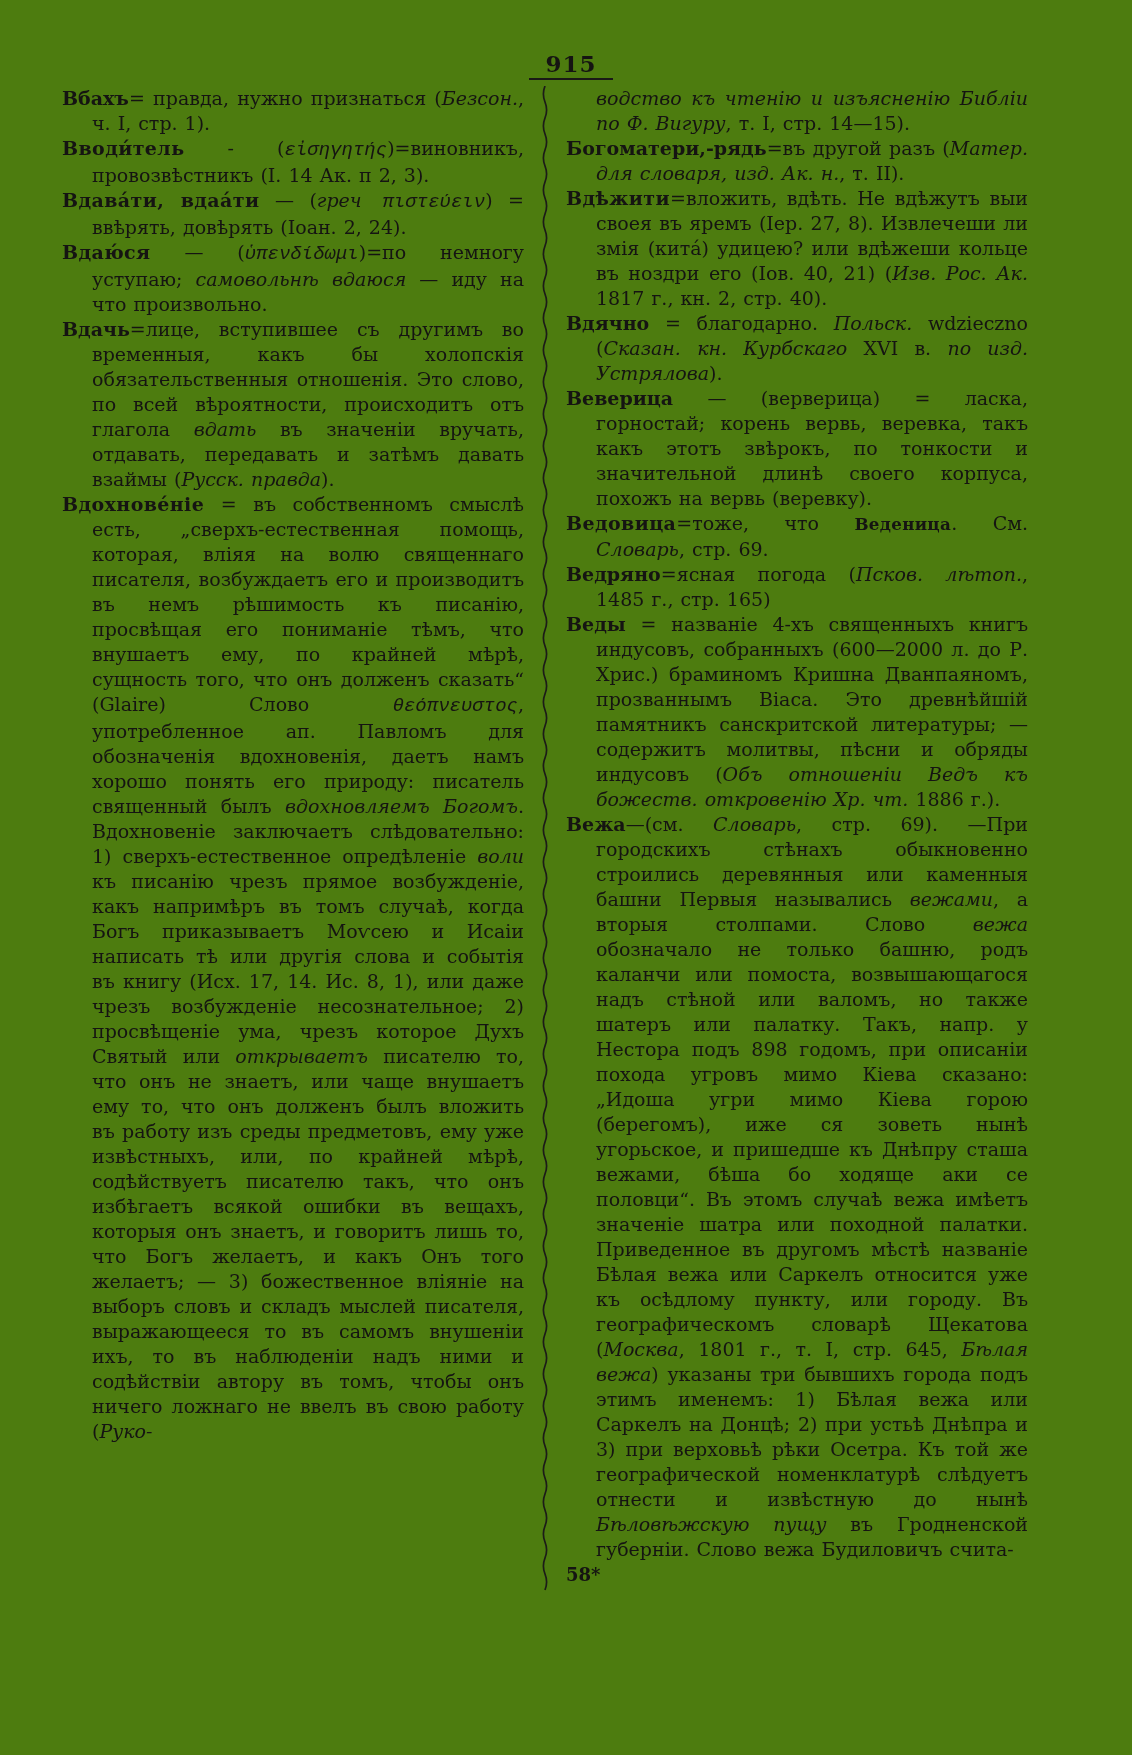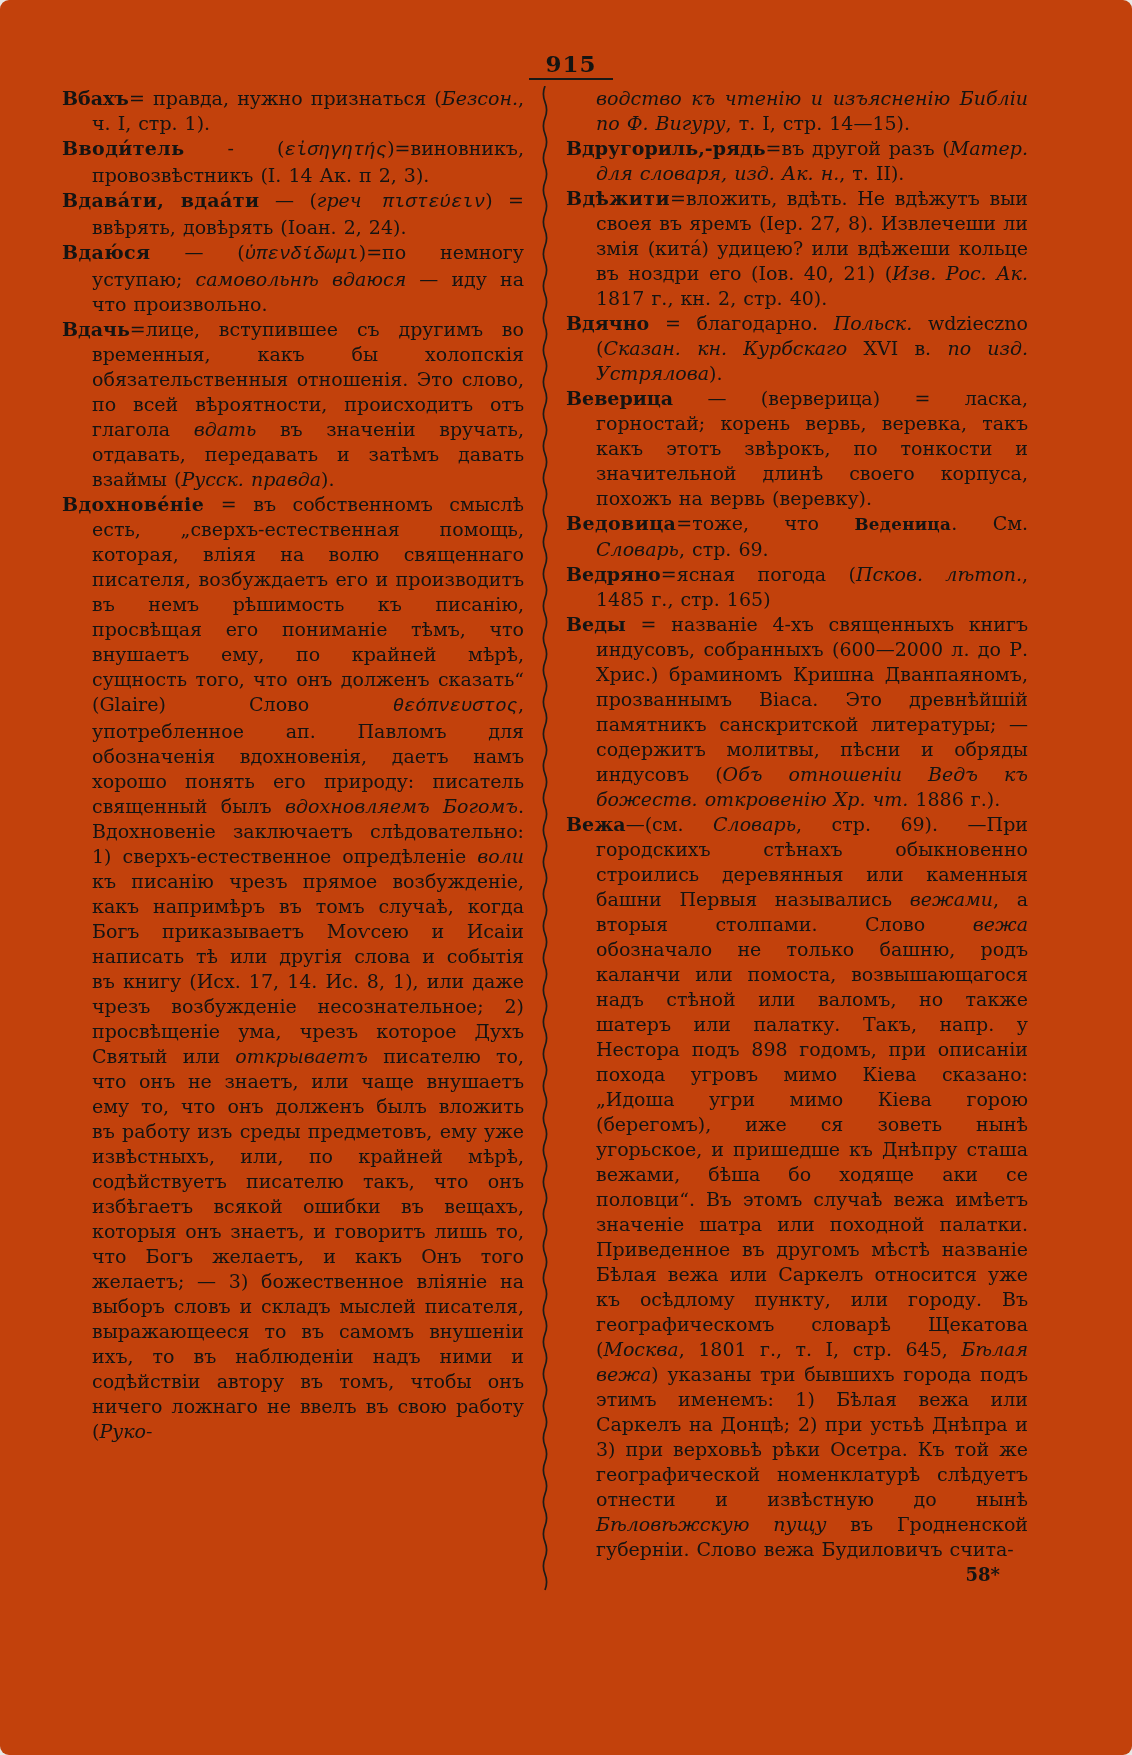--- a/index.html
+++ b/index.html
@@ -2,26 +2,25 @@
 <html lang="ru"><head>
 <meta charset="utf-8">
 <style>
   html, body { margin: 0; padding: 0; background: #e8e8e6; }
   .page {
     position: relative;
     width: 1132px;
     height: 1755px;
     margin: 0 auto;
     box-sizing: border-box;
-    background: #c2410c;
+    background: #4d7c0f;
     color: #151412;
     font-family: "DejaVu Serif", "Liberation Serif", serif;
     padding: 50px 52px 0 62px;
     overflow: hidden;
-    border-radius: 9px;
   }
   
   .pagenum-wrap { text-align: center; margin-bottom: 6px; }
   .pagenum {
     display: inline-block;
     font-weight: bold;
     font-size: 23px;
     letter-spacing: 1px;
     padding: 0 16px 1px 16px;
     border-bottom: 2.5px solid #1a1916;
@@ -74,21 +73,21 @@
   }
   .slav-sm {
     font-family: "DejaVu Serif", serif;
     font-size: 0.88em;
     font-weight: 600;
     letter-spacing: 0.3px;
   }
   .it { font-style: italic; }
   .gk { font-style: italic; font-family: Liberation Mono, monospace; }
   .signature {
-    text-align: right;
+    text-align: left;
     font-weight: bold;
     font-size: 18px;
     padding-right: 28px;
     margin-top: 2px;
   }
 </style>
 </head>
 <body>
 
 <div class="page">
@@ -111,21 +110,21 @@
 
     <div class="divider-zone">
       <svg width="10" height="1520" viewBox="0 0 10 1520" aria-hidden="true">
         <path id="divider-path" fill="none" stroke="#1c1b18" stroke-width="1.7" d="M5 0 q-3.2 8 0 16 q3.2 8 0 16 q-3.2 8 0 16 q3.2 8 0 16 q-3.2 8 0 16 q3.2 8 0 16 q-3.2 8 0 16 q3.2 8 0 16 q-3.2 8 0 16 q3.2 8 0 16 q-3.2 8 0 16 q3.2 8 0 16 q-3.2 8 0 16 q3.2 8 0 16 q-3.2 8 0 16 q3.2 8 0 16 q-3.2 8 0 16 q3.2 8 0 16 q-3.2 8 0 16 q3.2 8 0 16 q-3.2 8 0 16 q3.2 8 0 16 q-3.2 8 0 16 q3.2 8 0 16 q-3.2 8 0 16 q3.2 8 0 16 q-3.2 8 0 16 q3.2 8 0 16 q-3.2 8 0 16 q3.2 8 0 16 q-3.2 8 0 16 q3.2 8 0 16 q-3.2 8 0 16 q3.2 8 0 16 q-3.2 8 0 16 q3.2 8 0 16 q-3.2 8 0 16 q3.2 8 0 16 q-3.2 8 0 16 q3.2 8 0 16 q-3.2 8 0 16 q3.2 8 0 16 q-3.2 8 0 16 q3.2 8 0 16 q-3.2 8 0 16 q3.2 8 0 16 q-3.2 8 0 16 q3.2 8 0 16 q-3.2 8 0 16 q3.2 8 0 16 q-3.2 8 0 16 q3.2 8 0 16 q-3.2 8 0 16 q3.2 8 0 16 q-3.2 8 0 16 q3.2 8 0 16 q-3.2 8 0 16 q3.2 8 0 16 q-3.2 8 0 16 q3.2 8 0 16 q-3.2 8 0 16 q3.2 8 0 16 q-3.2 8 0 16 q3.2 8 0 16 q-3.2 8 0 16 q3.2 8 0 16 q-3.2 8 0 16 q3.2 8 0 16 q-3.2 8 0 16 q3.2 8 0 16 q-3.2 8 0 16 q3.2 8 0 16 q-3.2 8 0 16 q3.2 8 0 16 q-3.2 8 0 16 q3.2 8 0 16 q-3.2 8 0 16 q3.2 8 0 16 q-3.2 8 0 16 q3.2 8 0 16 q-3.2 8 0 16 q3.2 8 0 16 q-3.2 8 0 16 q3.2 8 0 16 q-3.2 8 0 16 q3.2 8 0 16 q-3.2 8 0 16 q3.2 8 0 16 q-3.2 8 0 16 q3.2 8 0 16 q-3.2 8 0 16 q3.2 8 0 16 q-3.2 8 0 16 q3.2 8 0 16"></path>
       </svg>
     </div>
 
     <section class="col rightcol">
       <div>
           <p class="entry cont"><span class="it">водство къ чтенію и изъясненію Библіи по Ф. Вигуру</span><span>, т. I, стр. 14—15).</span></p>
-          <p class="entry"><span class="hw">Вдругориль,-рядь</span><span>=въ другой разъ (</span><span class="it">Матер. для словаря, изд. Ак. н.</span><span>, т. II).</span></p>
+          <p class="entry"><span class="hw">Богоматери,-рядь</span><span>=въ другой разъ (</span><span class="it">Матер. для словаря, изд. Ак. н.</span><span>, т. II).</span></p>
           <p class="entry"><span class="hw-slav">Вдѣжити</span><span>=вложить, вдѣть. Не вдѣжутъ выи своея въ яремъ (Іер. 27, 8). Извлечеши ли змія (кита́) удицею? или вдѣжеши кольце въ ноздри его (Іов. 40, 21) (</span><span class="it">Изв. Рос. Ак.</span><span> 1817 г., кн. 2, стр. 40).</span></p>
           <p class="entry"><span class="hw">Вдячно</span><span> = благодарно. </span><span class="it">Польск.</span><span> wdzieczno (</span><span class="it">Сказан. кн. Курбскаго</span><span> XVI в. </span><span class="it">по изд. Устрялова</span><span>).</span></p>
           <p class="entry"><span class="hw">Веверица</span><span> — (верверица) = ласка, горностай; корень вервь, веревка, такъ какъ этотъ звѣрокъ, по тонкости и значительной длинѣ своего корпуса, похожъ на вервь (веревку).</span></p>
           <p class="entry"><span class="hw-slav">Ведовица</span><span>=тоже, что </span><span class="slav-sm">Веденица</span><span>. См. </span><span class="it">Словарь</span><span>, стр. 69.</span></p>
           <p class="entry"><span class="hw">Ведряно</span><span>=ясная погода (</span><span class="it">Псков. лѣтоп.</span><span>, 1485 г., стр. 165)</span></p>
           <p class="entry"><span class="hw">Веды</span><span> = названіе 4-хъ священныхъ книгъ индусовъ, собранныхъ (600—2000 л. до Р. Хрис.) браминомъ Кришна Дванпаяномъ, прозваннымъ Віаса. Это древнѣйшій памятникъ санскритской литературы; — содержитъ молитвы, пѣсни и обряды индусовъ (</span><span class="it">Объ отношеніи Ведъ къ божеств. откровенію Хр. чт.</span><span> 1886 г.).</span></p>
           <p class="entry"><span class="hw">Вежа</span><span>—(см. </span><span class="it">Словарь</span><span>, стр. 69). —При городскихъ стѣнахъ обыкновенно строились деревянныя или каменныя башни Первыя назывались </span><span class="it">вежами</span><span>, а вторыя столпами. Слово </span><span class="it">вежа</span><span> обозначало не только башню, родъ каланчи или помоста, возвышающагося надъ стѣной или валомъ, но также шатеръ или палатку. Такъ, напр. у Нестора подъ 898 годомъ, при описаніи похода угровъ мимо Кіева сказано: „Идоша угри мимо Кіева горою (берегомъ), иже ся зоветь нынѣ угорьское, и пришедше къ Днѣпру сташа вежами, бѣша бо ходяще аки се половци“. Въ этомъ случаѣ вежа имѣетъ значеніе шатра или походной палатки. Приведенное въ другомъ мѣстѣ названіе Бѣлая вежа или Саркелъ относится уже къ осѣдлому пункту, или городу. Въ географическомъ словарѣ Щекатова (</span><span class="it">Москва</span><span>, 1801 г., т. I, стр. 645, </span><span class="it">Бѣлая вежа</span><span>) указаны три бывшихъ города подъ этимъ именемъ: 1) Бѣлая вежа или Саркелъ на Донцѣ; 2) при устьѣ Днѣпра и 3) при верховьѣ рѣки Осетра. Къ той же географической номенклатурѣ слѣдуетъ отнести и извѣстную до нынѣ </span><span class="it">Бѣловѣжскую пущу</span><span> въ Гродненской губерніи. Слово вежа Будиловичъ счита-</span></p>
         </div>
       <div class="signature">58*</div>
     </section>

